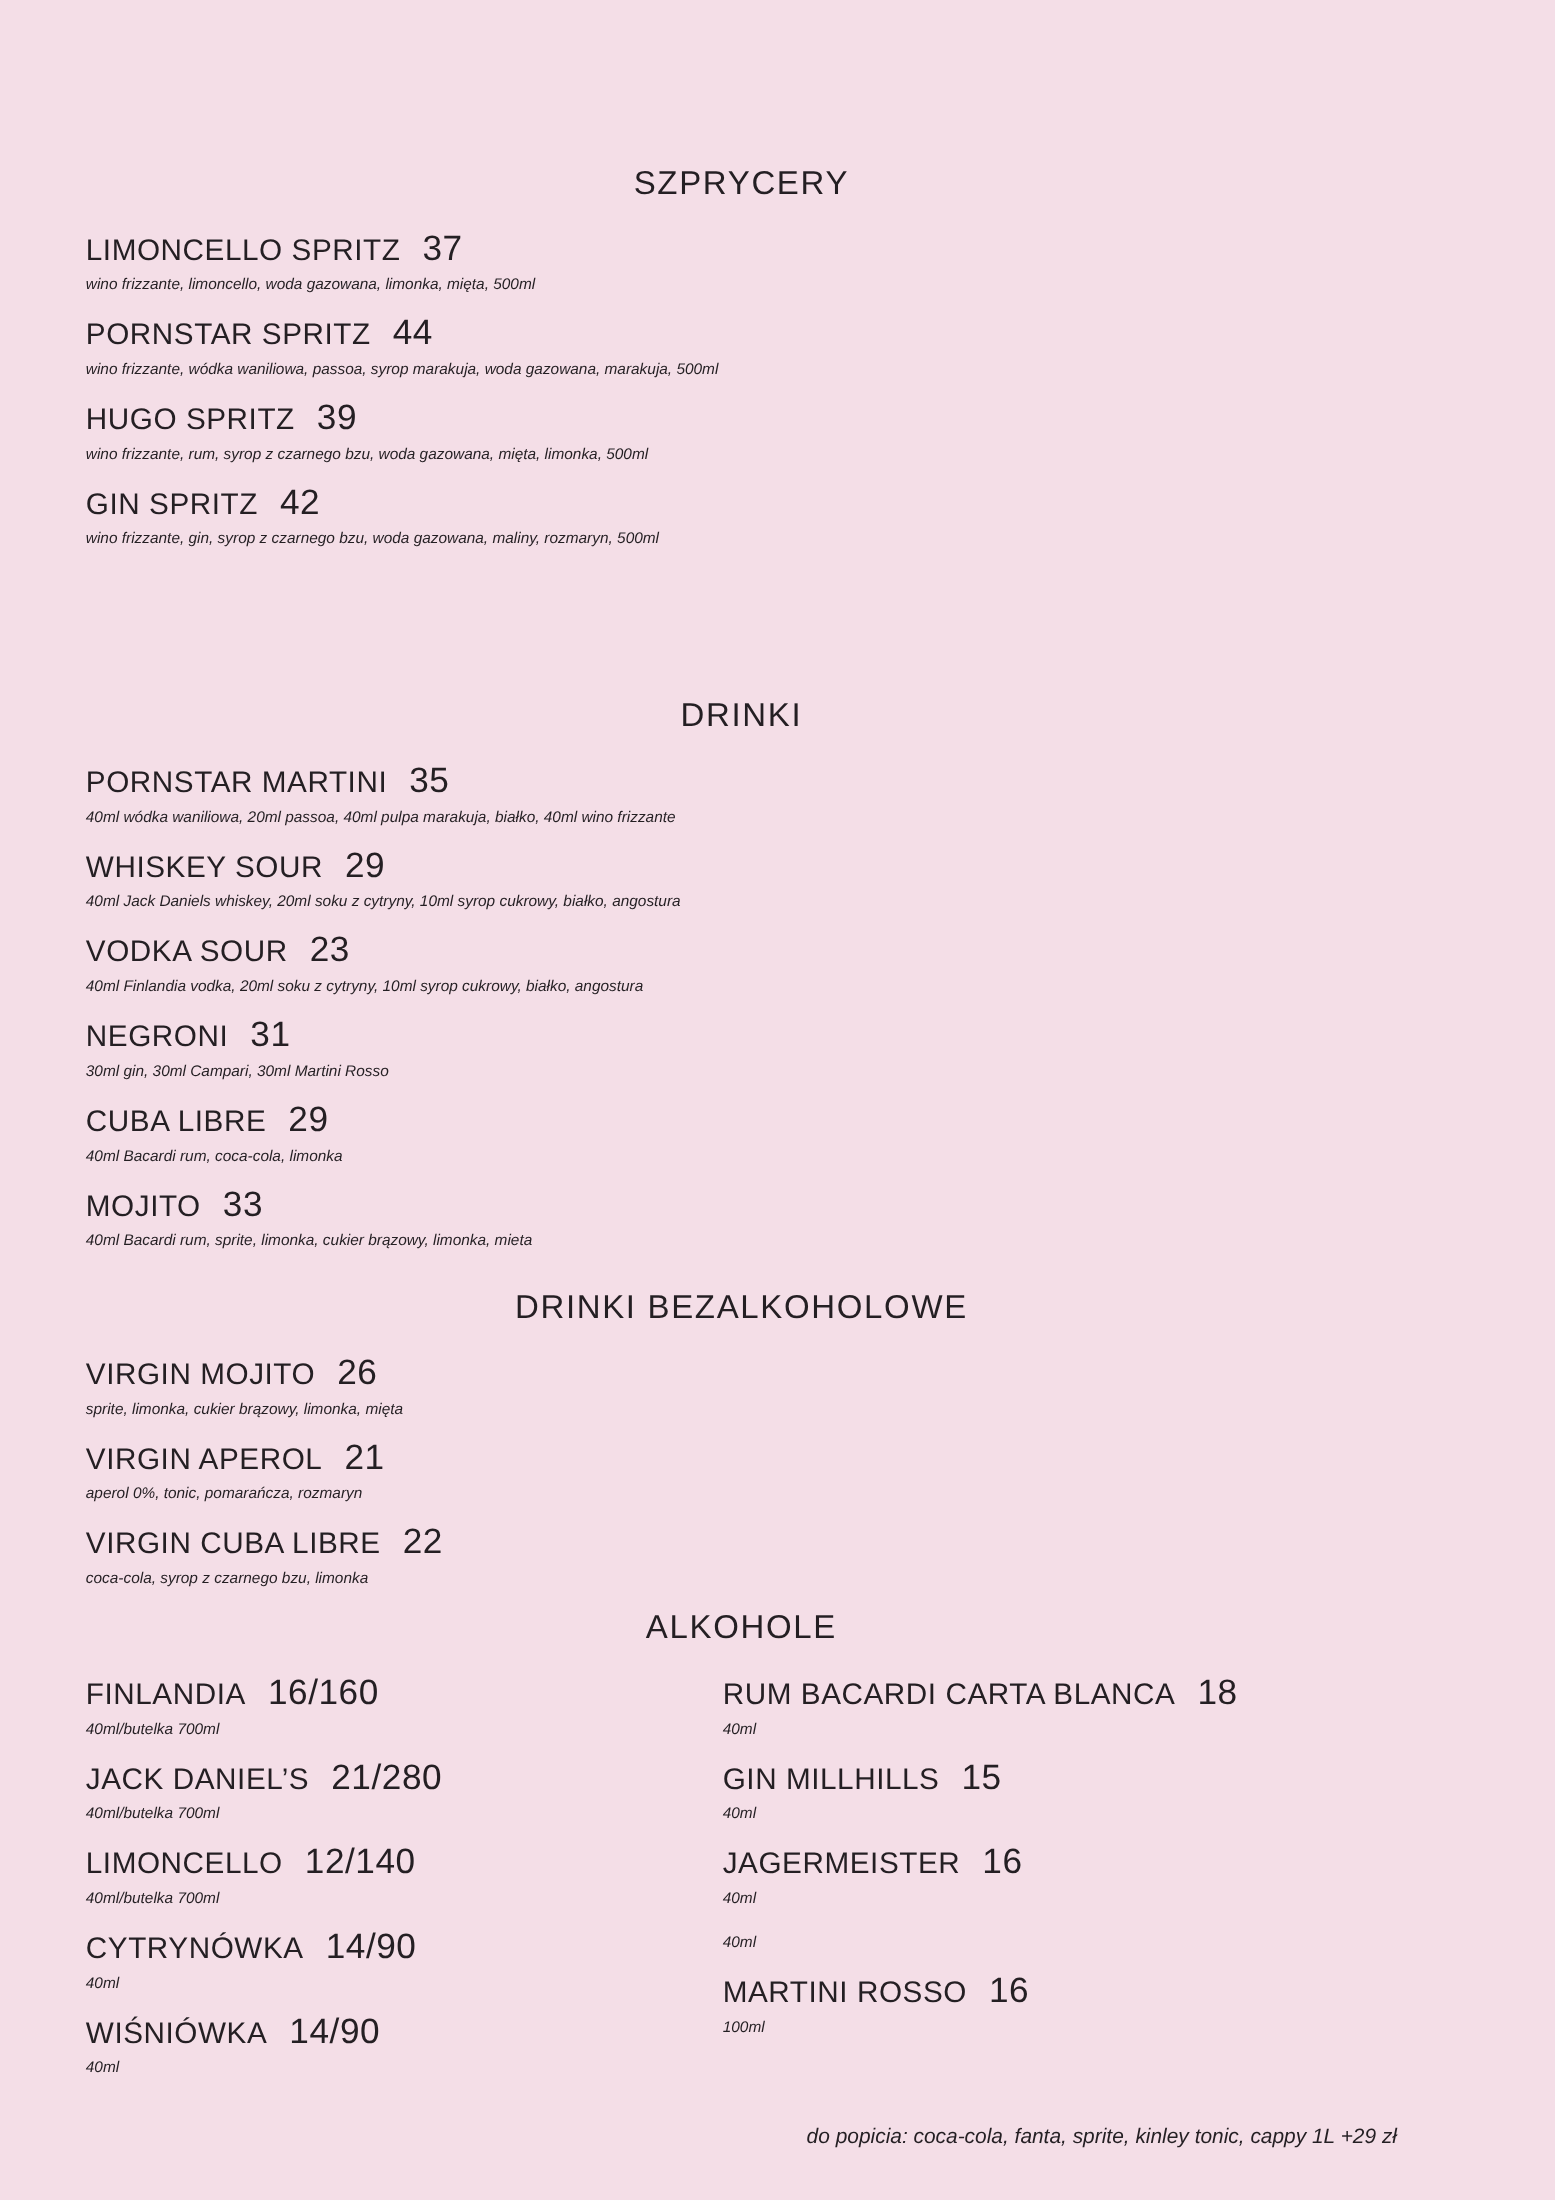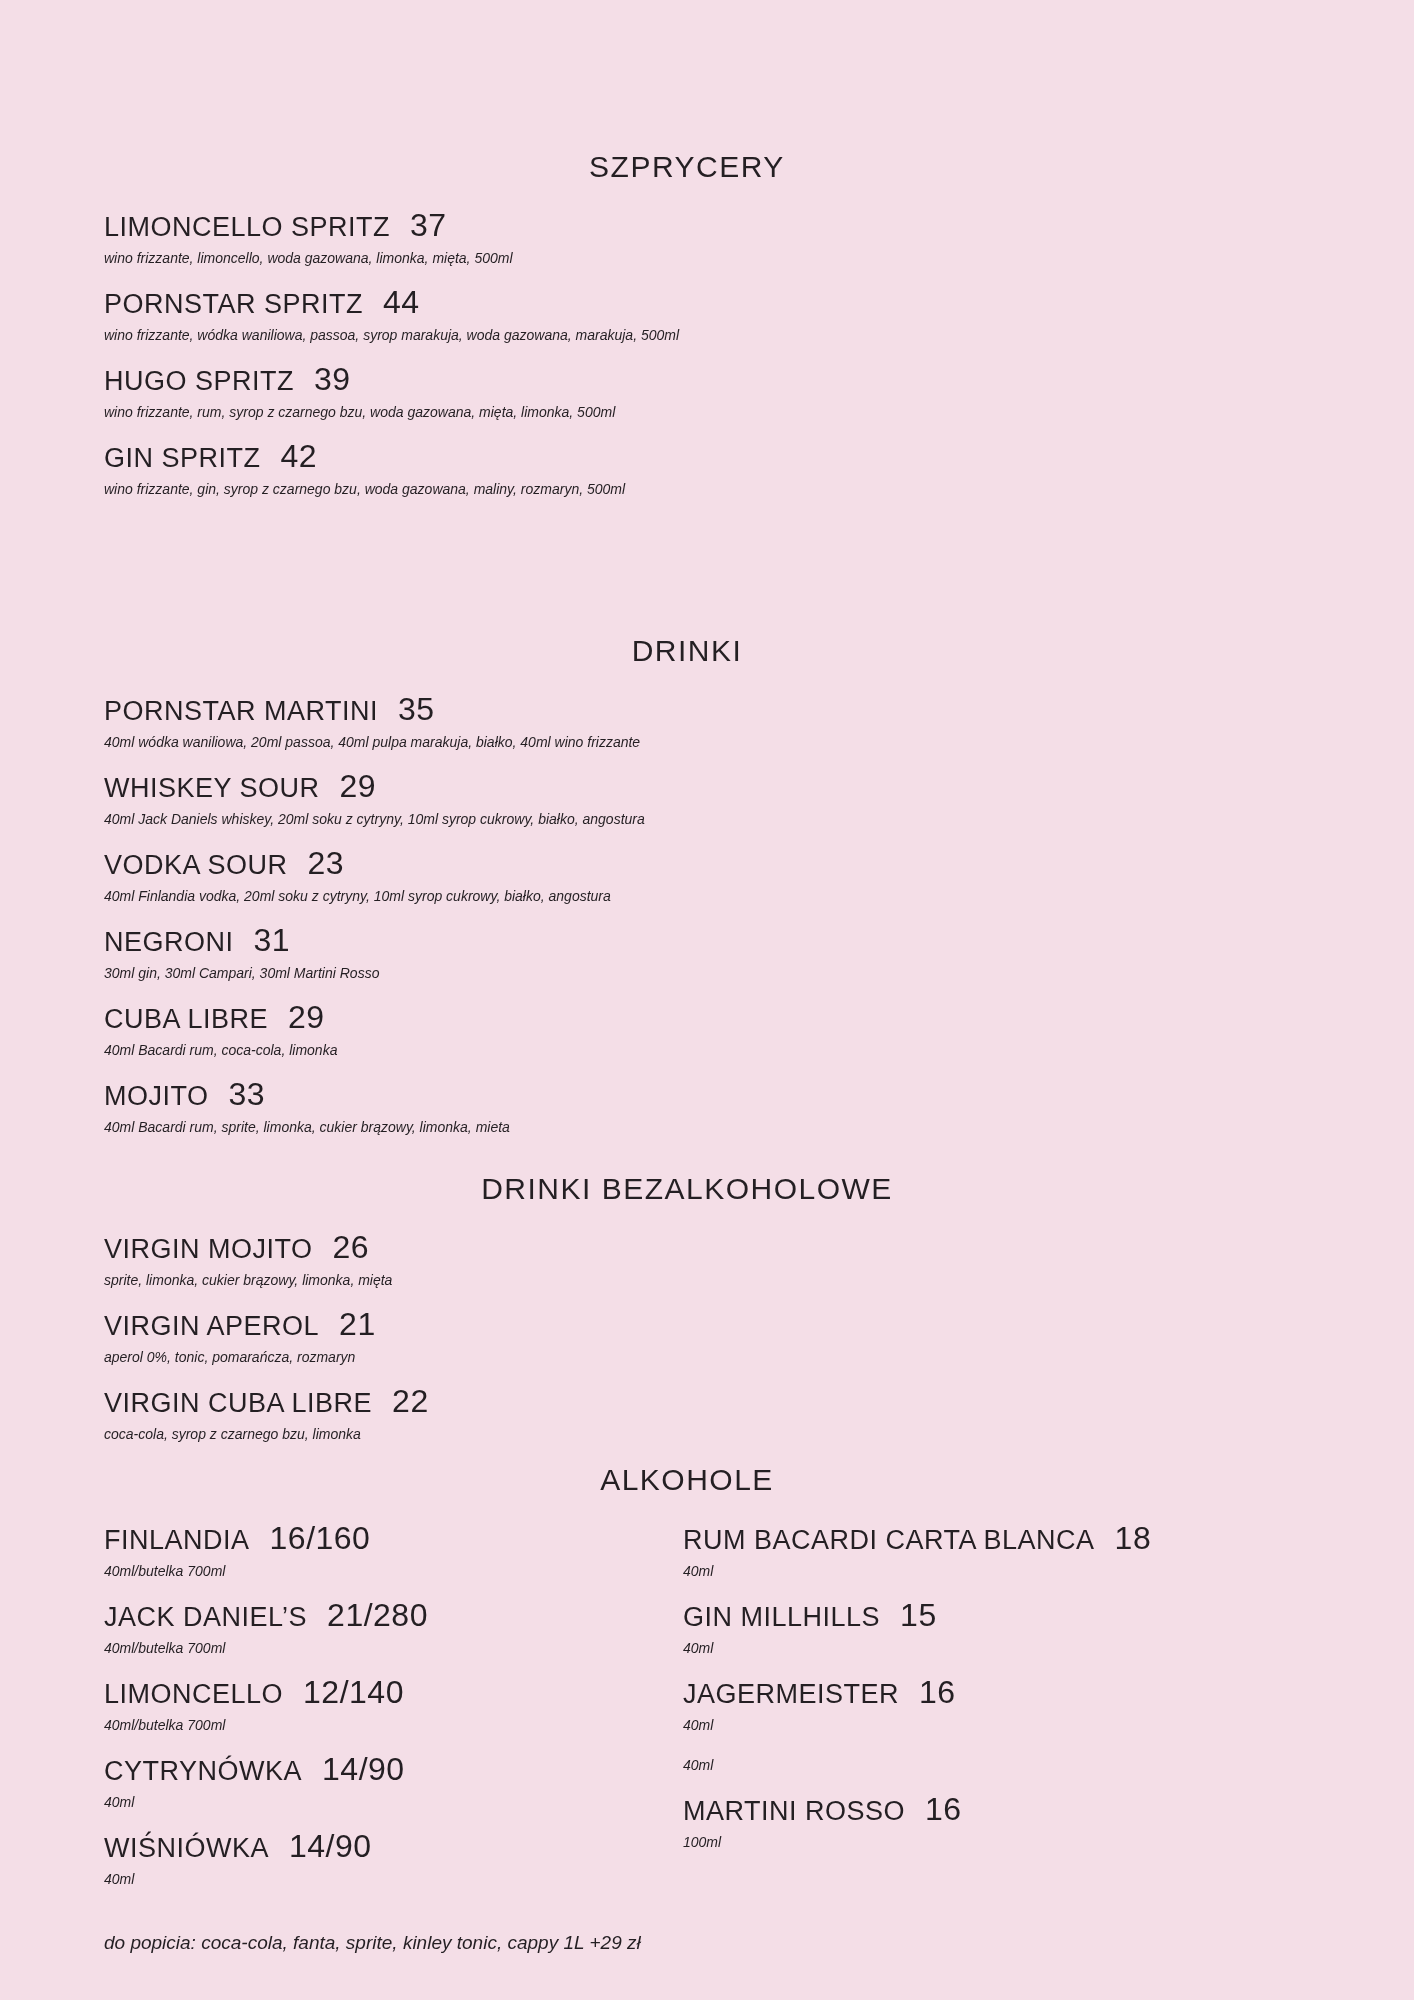--- a/index.html
+++ b/index.html
@@ -3,21 +3,21 @@
 <meta charset="utf-8">
 <style>
   html,body{margin:0;padding:0}
   body{
     width:1414px;height:2000px;
     background:#f4dee7;
     color:#241f23;
     font-family:"Liberation Sans",sans-serif;
     overflow:hidden;
   }
-  .menu{padding:148px 144px 0 104px}
+  .menu{padding:148px 144px 0 78px}
   .section{display:flow-root}
   .section-title{
     font-size:30px;line-height:38px;font-weight:400;
     letter-spacing:1.5px;text-align:center;margin:0 0 22px 0;
     white-space:nowrap;
   }
   .mt-s2{margin-top:116px}
   .mt-s3{margin-top:16px}
   .item{margin-bottom:13px}
   .row1{display:flex;justify-content:flex-start;align-items:baseline}
@@ -34,21 +34,21 @@
     white-space:nowrap;
   }
   .alco-grid{
     display:grid;
     grid-template-columns:557px 532px;
     column-gap:22px;
     align-items:start;
   }
   .footer-note{
     margin-top:24px;
-    text-align:left;
+    text-align:right;
     font-style:italic;
     font-size:19px;line-height:26px;
   }
 </style>
 </head>
 <body>
 
 <div class="menu">
 
   <div class="section">

